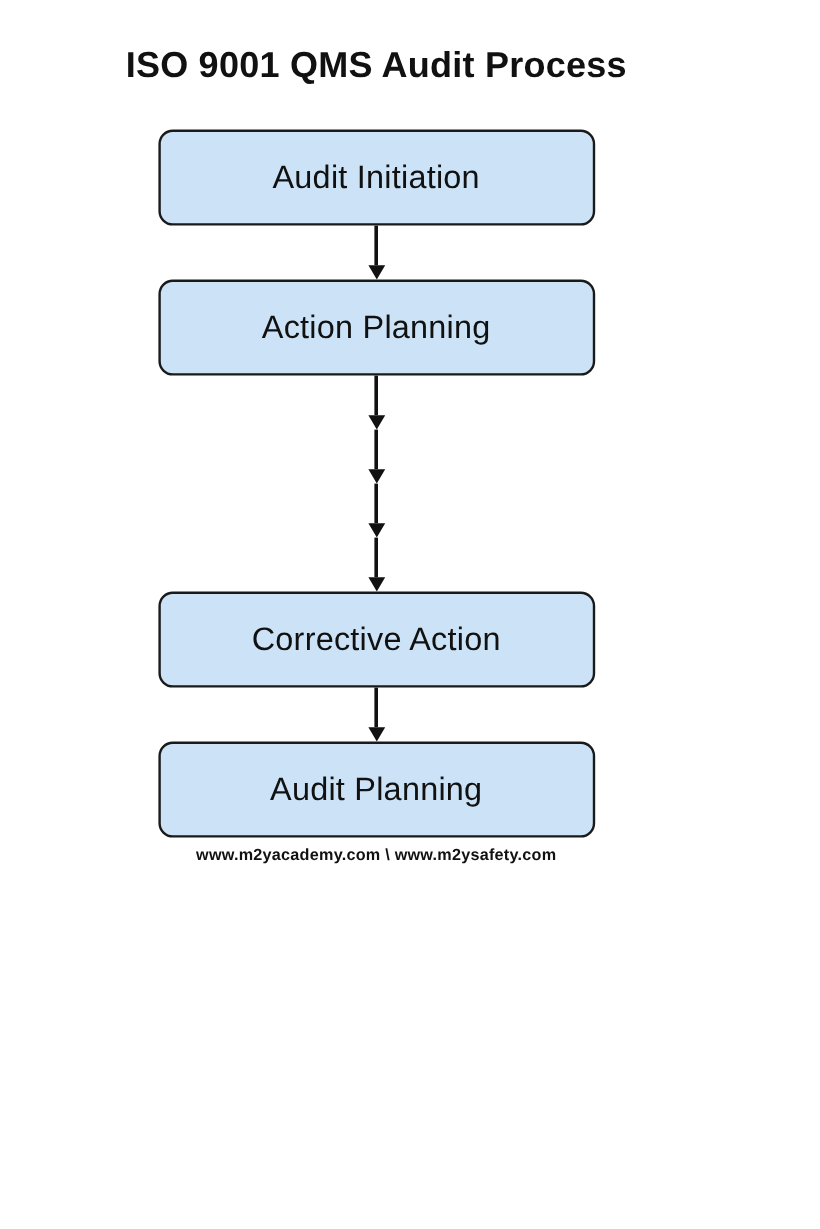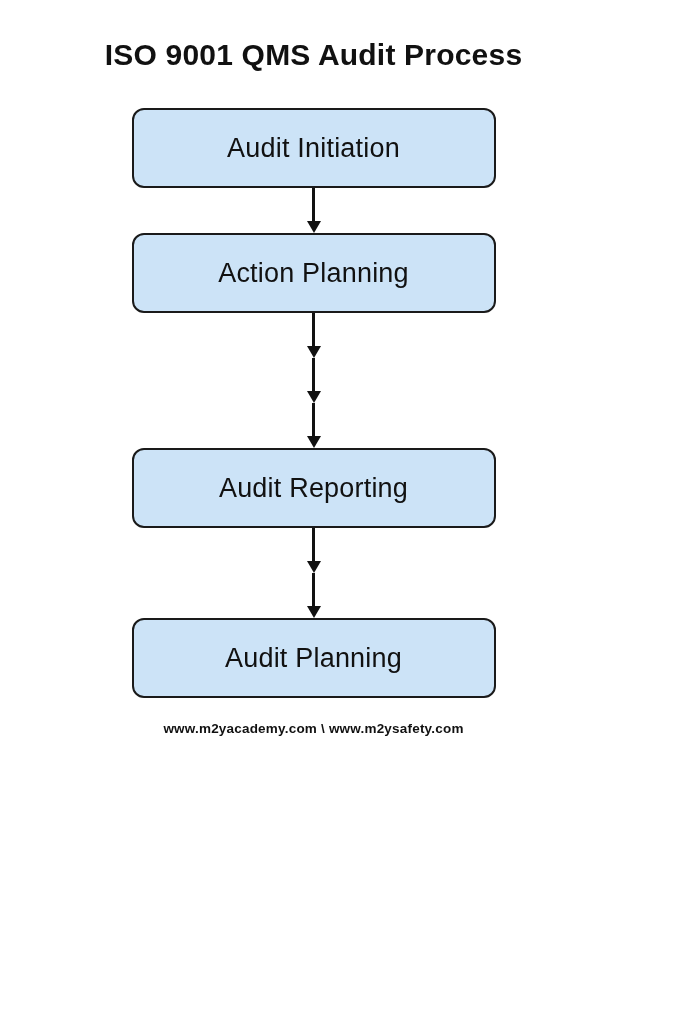--- a/index.html
+++ b/index.html
@@ -59,21 +59,21 @@
     background: var(--arrow, #111111);
   }
   .arrow .head {
     width: 0;
     height: 0;
     border-left: 7px solid transparent;
     border-right: 7px solid transparent;
     border-top: 12px solid var(--arrow, #111111);
   }
   .footer {
-    margin-top: 23px;
+    margin-top: 7px;
     font-size: 13.5px;
     font-weight: 700;
     color: var(--text, #111111);
     letter-spacing: 0.2px;
     text-align: right;
   }
 </style>
 </head>
 <body>
 
@@ -92,25 +92,25 @@
         <div class="head"></div>
       </div>
       <div class="arrow">
         <div class="shaft"></div>
         <div class="head"></div>
       </div>
       <div class="arrow">
         <div class="shaft"></div>
         <div class="head"></div>
       </div>
-      <div class="flow-box">Audit Reporting</div>
       <div class="arrow">
         <div class="shaft"></div>
         <div class="head"></div>
       </div>
+      <div class="flow-box">Corrective Action</div>
       <div class="arrow">
         <div class="shaft"></div>
         <div class="head"></div>
       </div>
       <div class="flow-box">Audit Planning</div>
     </div>
 
   <div class="footer">www.m2yacademy.com \ www.m2ysafety.com</div>
 </div>
 

